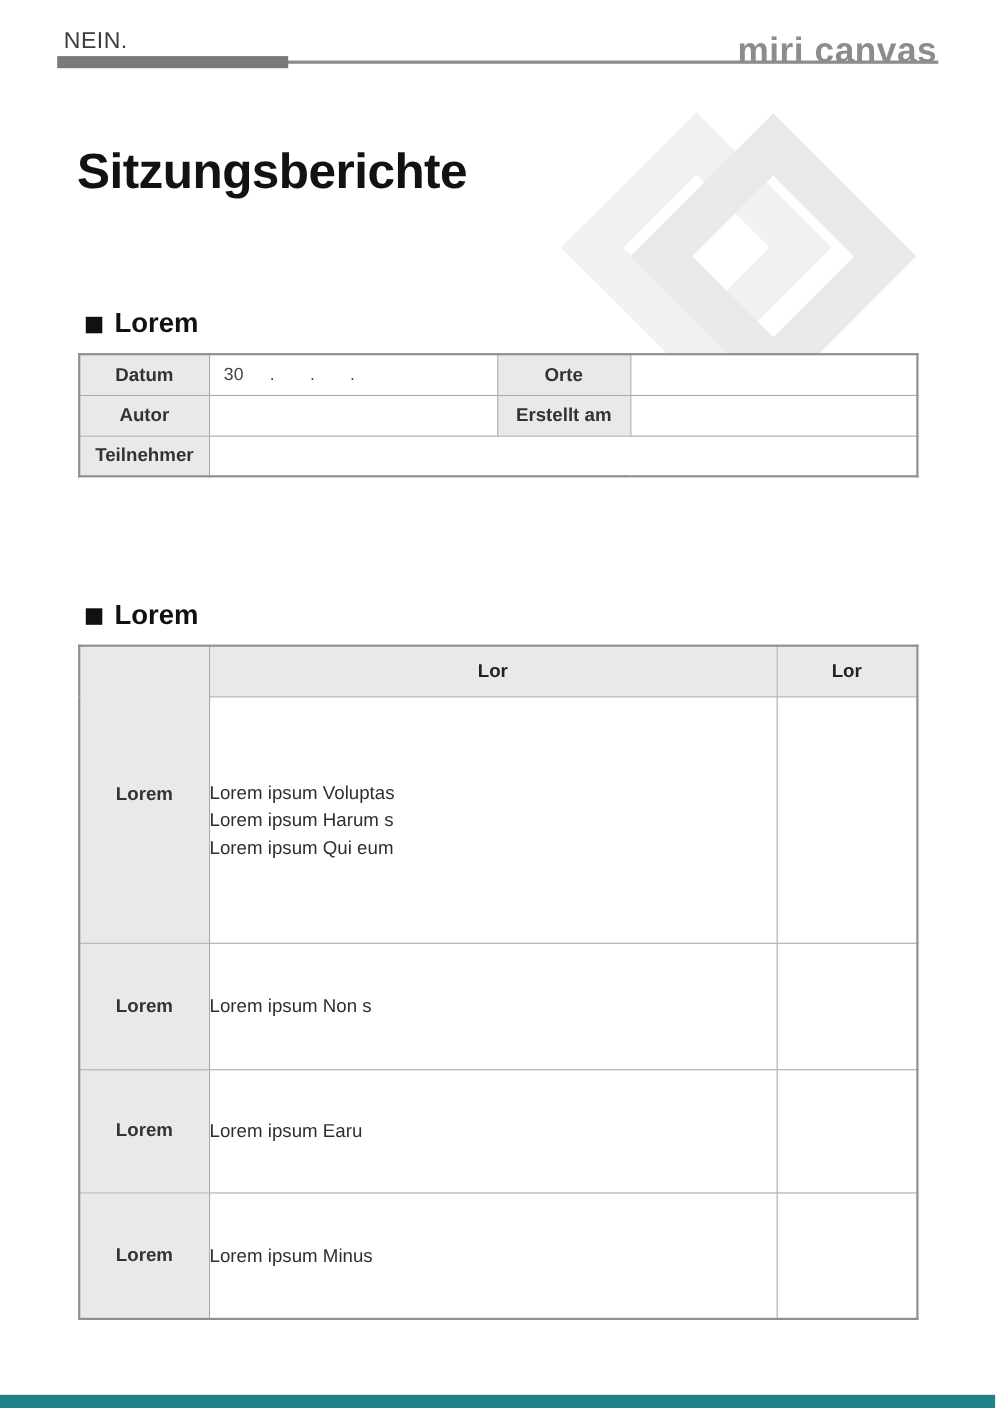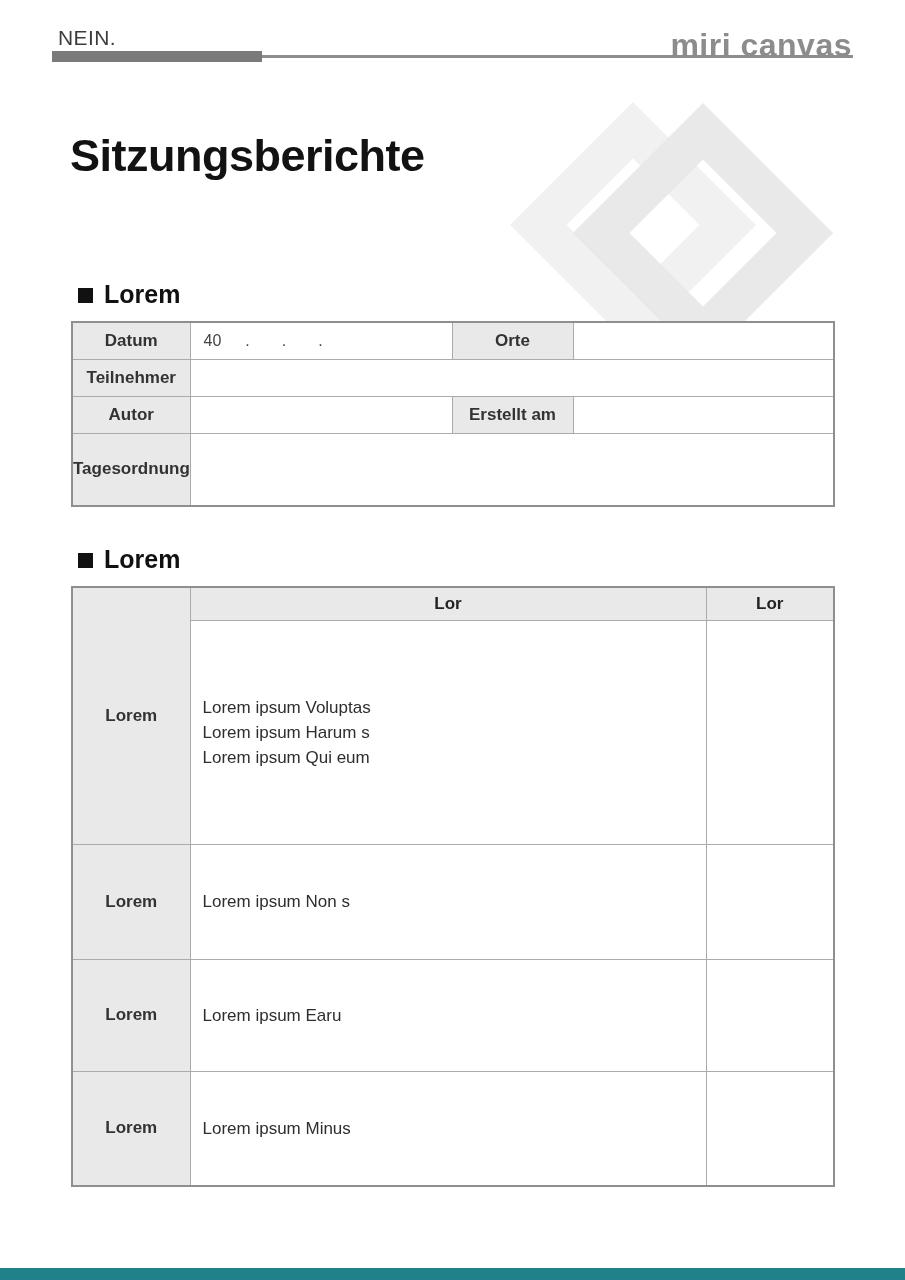--- a/index.html
+++ b/index.html
@@ -37,28 +37,28 @@
   
   .tbl-info{top:321px;}
   .tbl-info tr.r37 td{height:37px;}
   .tbl-info tr.r73 td{height:73px;}
   .date-parts{padding-left:13px;display:flex;align-items:center;}
   .date-parts .yy{font-size:16px;color:#444;}
   .date-parts .dot{font-size:16px;color:#444;}
   .date-parts .dot.g1{margin-left:24px;} .date-parts .dot.g2{margin-left:32px;} .date-parts .dot.g3{margin-left:32px;}
   
   .tbl-list{top:586px;}
-  .tbl-list tr.rh td{height:33px;}
+  .tbl-list tr.rh td{height:46px;}
   .tbl-list tr.rb1 td{height:224px;}
   .tbl-list tr.rb2 td{height:115px;}
   .tbl-list tr.rb3 td{height:112px;}
   .tbl-list tr.rb4 td{height:115px;}
   td.colhead{background:#e9e9e9;text-align:center;vertical-align:middle;
              font-size:17px;font-weight:700;color:#222;}
-  td.content{background:#fff;vertical-align:middle;padding-left:12px;
+  td.content{background:#fff;vertical-align:middle;padding-left:0;
              font-size:17px;color:#2e2e2e;line-height:25px;}
   td.content .line{display:block;}
   td.blank{background:#fff;}
   
   .footer-bar{position:absolute;left:0;top:1268px;width:905px;height:12px;background:#1f828b;}
 </style>
 </head>
 <body>
 
 <div class="page">
@@ -86,41 +86,37 @@
           <col style="width:118px">
           <col style="width:262px">
           <col style="width:121px">
           <col style="width:261px">
         </colgroup>
       <tbody>
           <tr class="r37">
         <td class="lbl">Datum</td>
         <td class="val">
           <div class="date-parts">
-            <span class="yy">40</span>
+            <span class="yy">30</span>
             <span class="dot g1">.</span>
             <span class="dot g2">.</span>
             <span class="dot g3">.</span>
           </div>
         </td>
         <td class="lbl">Orte</td>
         <td class="val"></td>
       </tr>
       <tr class="r37">
-        <td class="lbl">Teilnehmer</td>
-        <td class="val" colspan="3"></td>
-      </tr>
-      <tr class="r37">
         <td class="lbl">Autor</td>
         <td class="val"></td>
         <td class="lbl">Erstellt am</td>
         <td class="val"></td>
       </tr>
-      <tr class="r73">
-        <td class="lbl">Tagesordnung</td>
+      <tr class="r37">
+        <td class="lbl">Teilnehmer</td>
         <td class="val" colspan="3"></td>
       </tr>
     </tbody>
       </table>
   </div>
 
   <div class="sec-heading sec2">
     <span class="sq"></span>
     <span class="txt">Lorem</span>
   </div>

